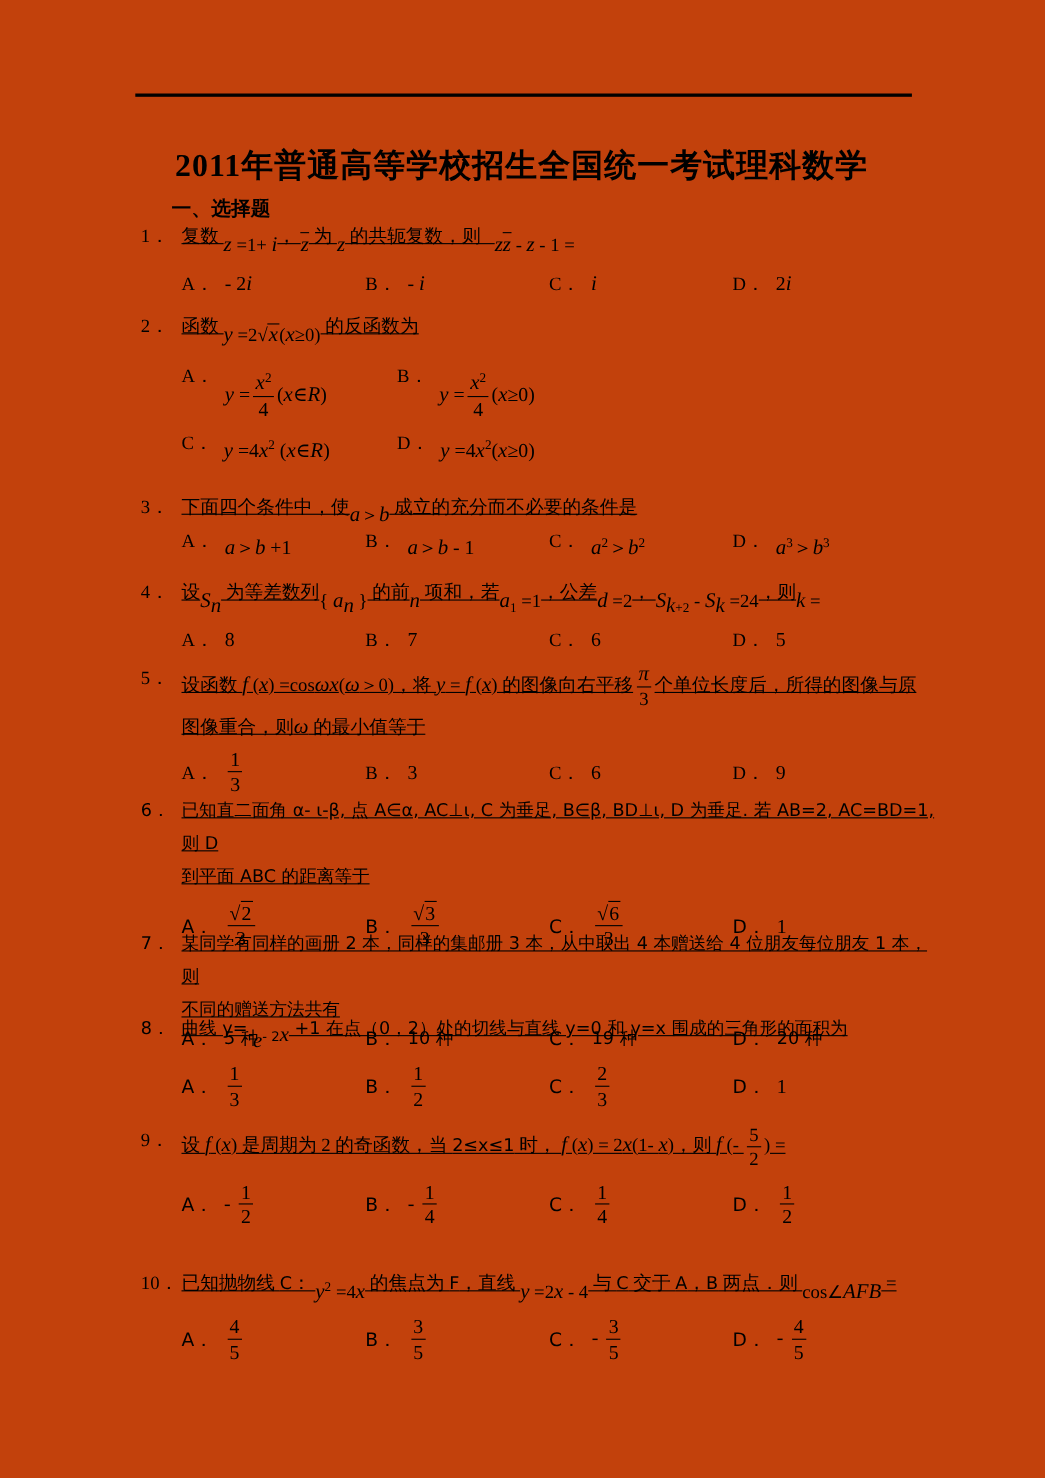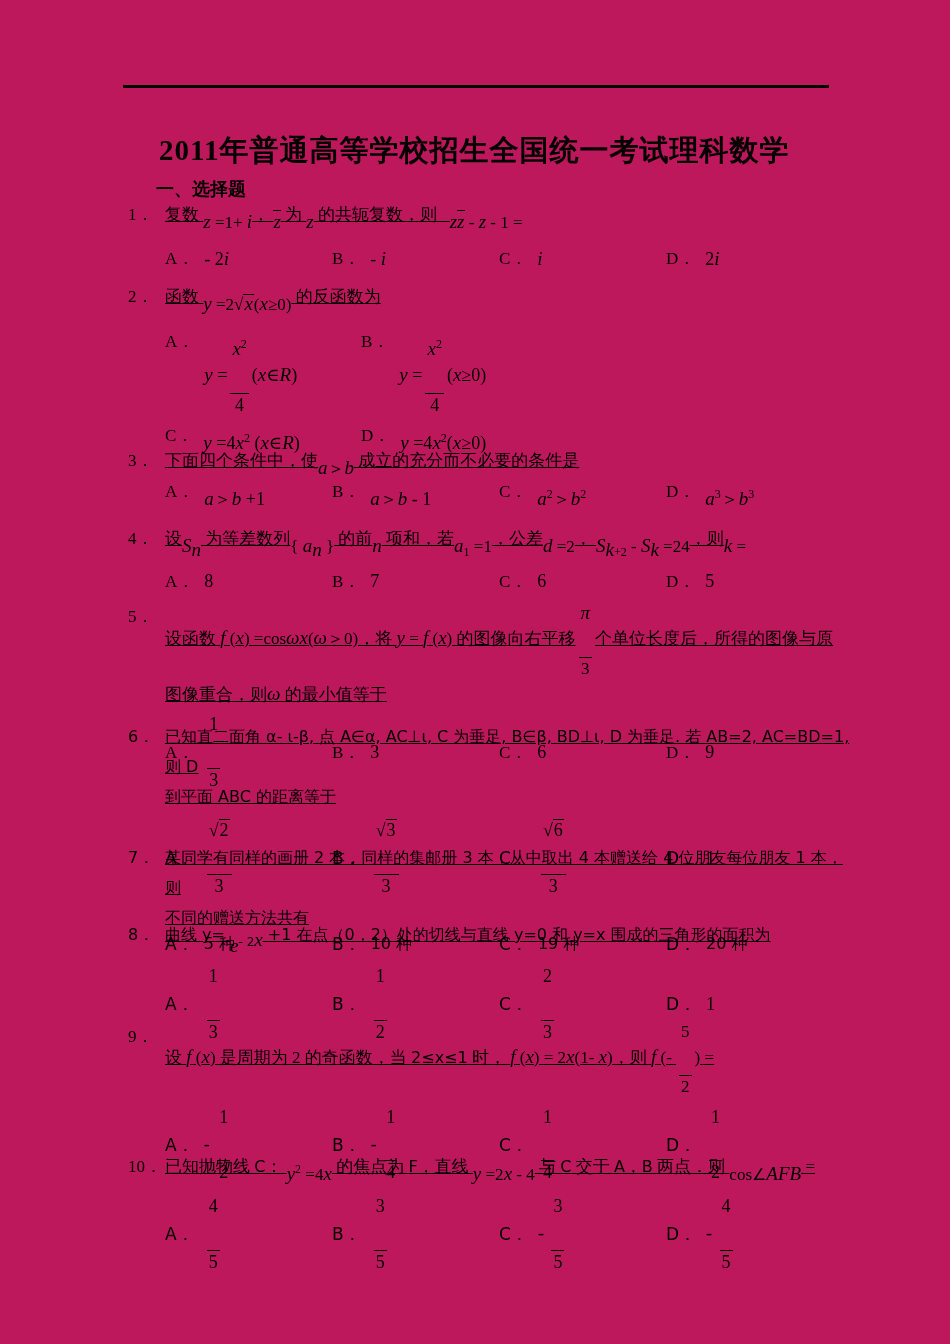--- a/index.html
+++ b/index.html
@@ -1,16 +1,16 @@
 <!DOCTYPE html>
 <html><head>
 <meta charset="utf-8">
 <style>
   html,body{margin:0;padding:0;background:#888;}
-  .page{position:relative;width:950px;height:1344px;background:#be185d;margin:0 auto;
+  .page{position:relative;width:950px;height:1344px;background:#c2410c;margin:0 auto;
         font-family:"Liberation Serif","DejaVu Serif",serif;color:#000;overflow:hidden;}
   .rule{position:absolute;top:85px;left:123px;width:706px;height:3px;background:#000;}
   .title{position:absolute;top:131px;left:159px;font-size:29px;font-weight:bold;
          font-family:"Liberation Serif","DejaVu Serif",serif;letter-spacing:1px;white-space:nowrap;}
   .section{position:absolute;top:177px;left:128px;font-size:18px;font-weight:bold;
            font-family:"DejaVu Sans","Liberation Sans",sans-serif;margin-left:28px;}
   .q{position:absolute;left:128px;right:100px;}
   .q1{top:200px;} .q2{top:282px;} .q3{top:446px;} .q4{top:524px;} .q5{top:602px;}
   .q6{top:722px;} .q7{top:843px;} .q8{top:920px;} .q9{top:1022px;} .q10{top:1152px;}
   .stem{display:flex;font-size:17px;line-height:30px;}
@@ -18,21 +18,21 @@
   .stext{flex:1;text-decoration:underline;}
   .sans{font-family:"DejaVu Sans","Liberation Sans",sans-serif;font-size:16px;}
   i{font-family:"Liberation Serif","DejaVu Serif",serif;font-size:19px;font-style:italic;}
   sup{font-size:12px;line-height:0;} sub{font-size:12px;line-height:0;}
   .low{display:inline-block;transform:translateY(8px);line-height:1.2;}
   .low2{display:inline-block;transform:translateY(12px);line-height:1.2;}
   .ov{display:inline-block;border-top:1.5px solid #000;padding-top:1px;line-height:1;}
   .sqrt{white-space:nowrap;font-style:normal;}
   .sqrt .rad{border-top:1.2px solid #000;padding:0 1px;}
   .frac{display:inline-flex;flex-direction:column;align-items:center;vertical-align:middle;
-        margin:0 3px;font-style:normal;line-height:1;gap:33px;}
+        margin:0 3px;font-style:normal;line-height:1;}
   .frac .n{line-height:1.15;padding:0 2px;}
   .frac .d{line-height:1.25;border-top:1.2px solid #000;padding:0 2px;min-width:100%;
            text-align:center;box-sizing:border-box;}
   .opts{display:flex;padding-left:37px;font-size:18px;}
   .opt{width:167px;display:flex;align-items:center;}
   .optwrap{padding-left:37px;}
   .optrow{display:flex;font-size:18px;margin-bottom:16px;}
   .optrow .opt{width:196px;}
   .olabel{margin-right:10px;font-size:17px;flex:none;}
   .q2 .opt,.q3 .opt{align-items:flex-start;}

